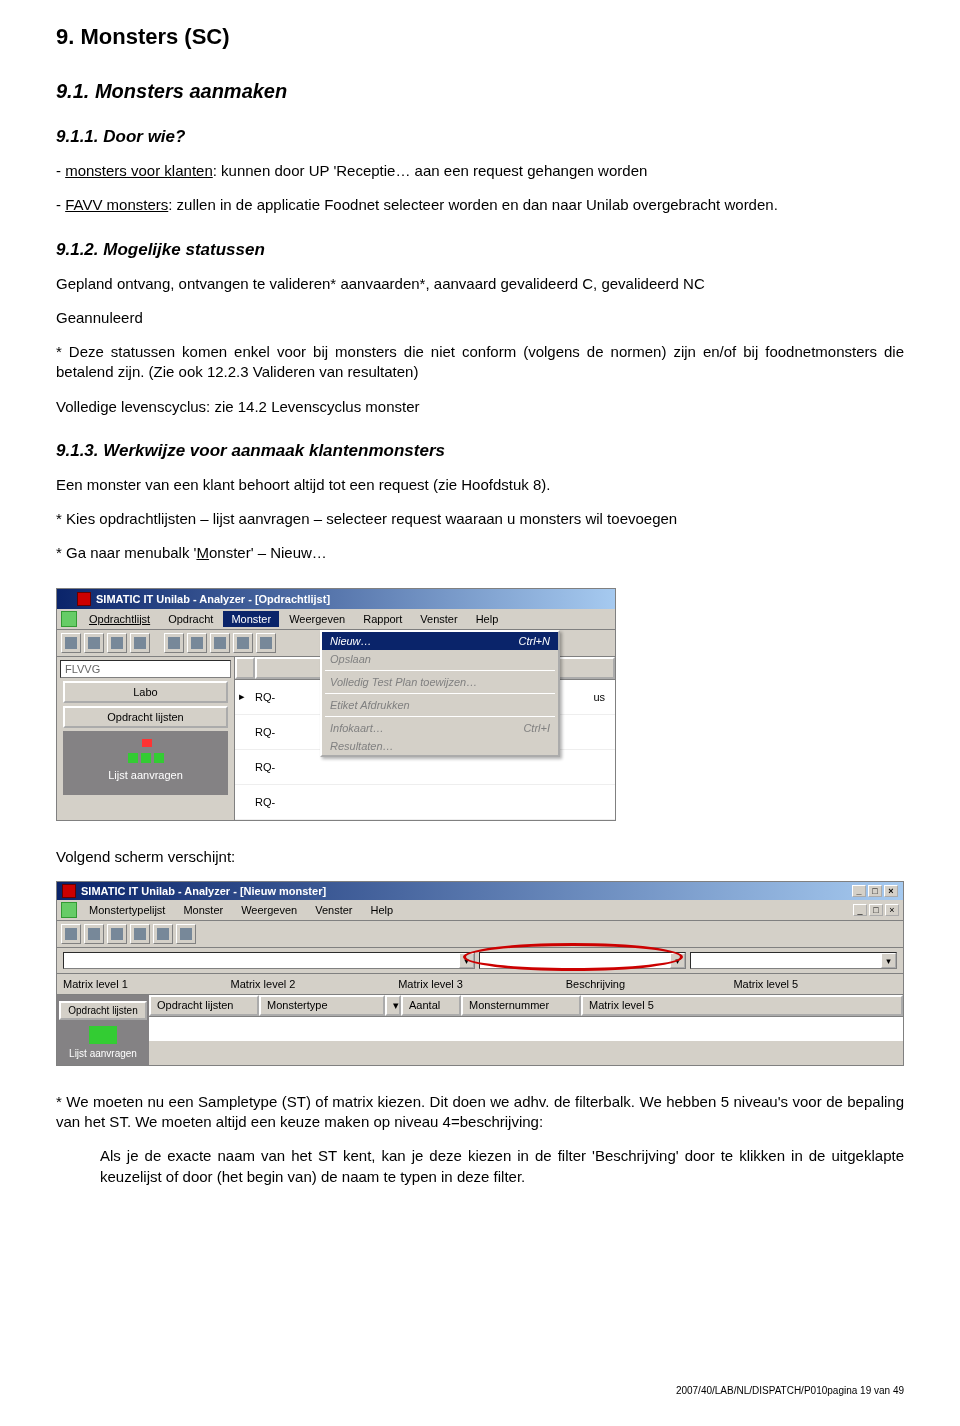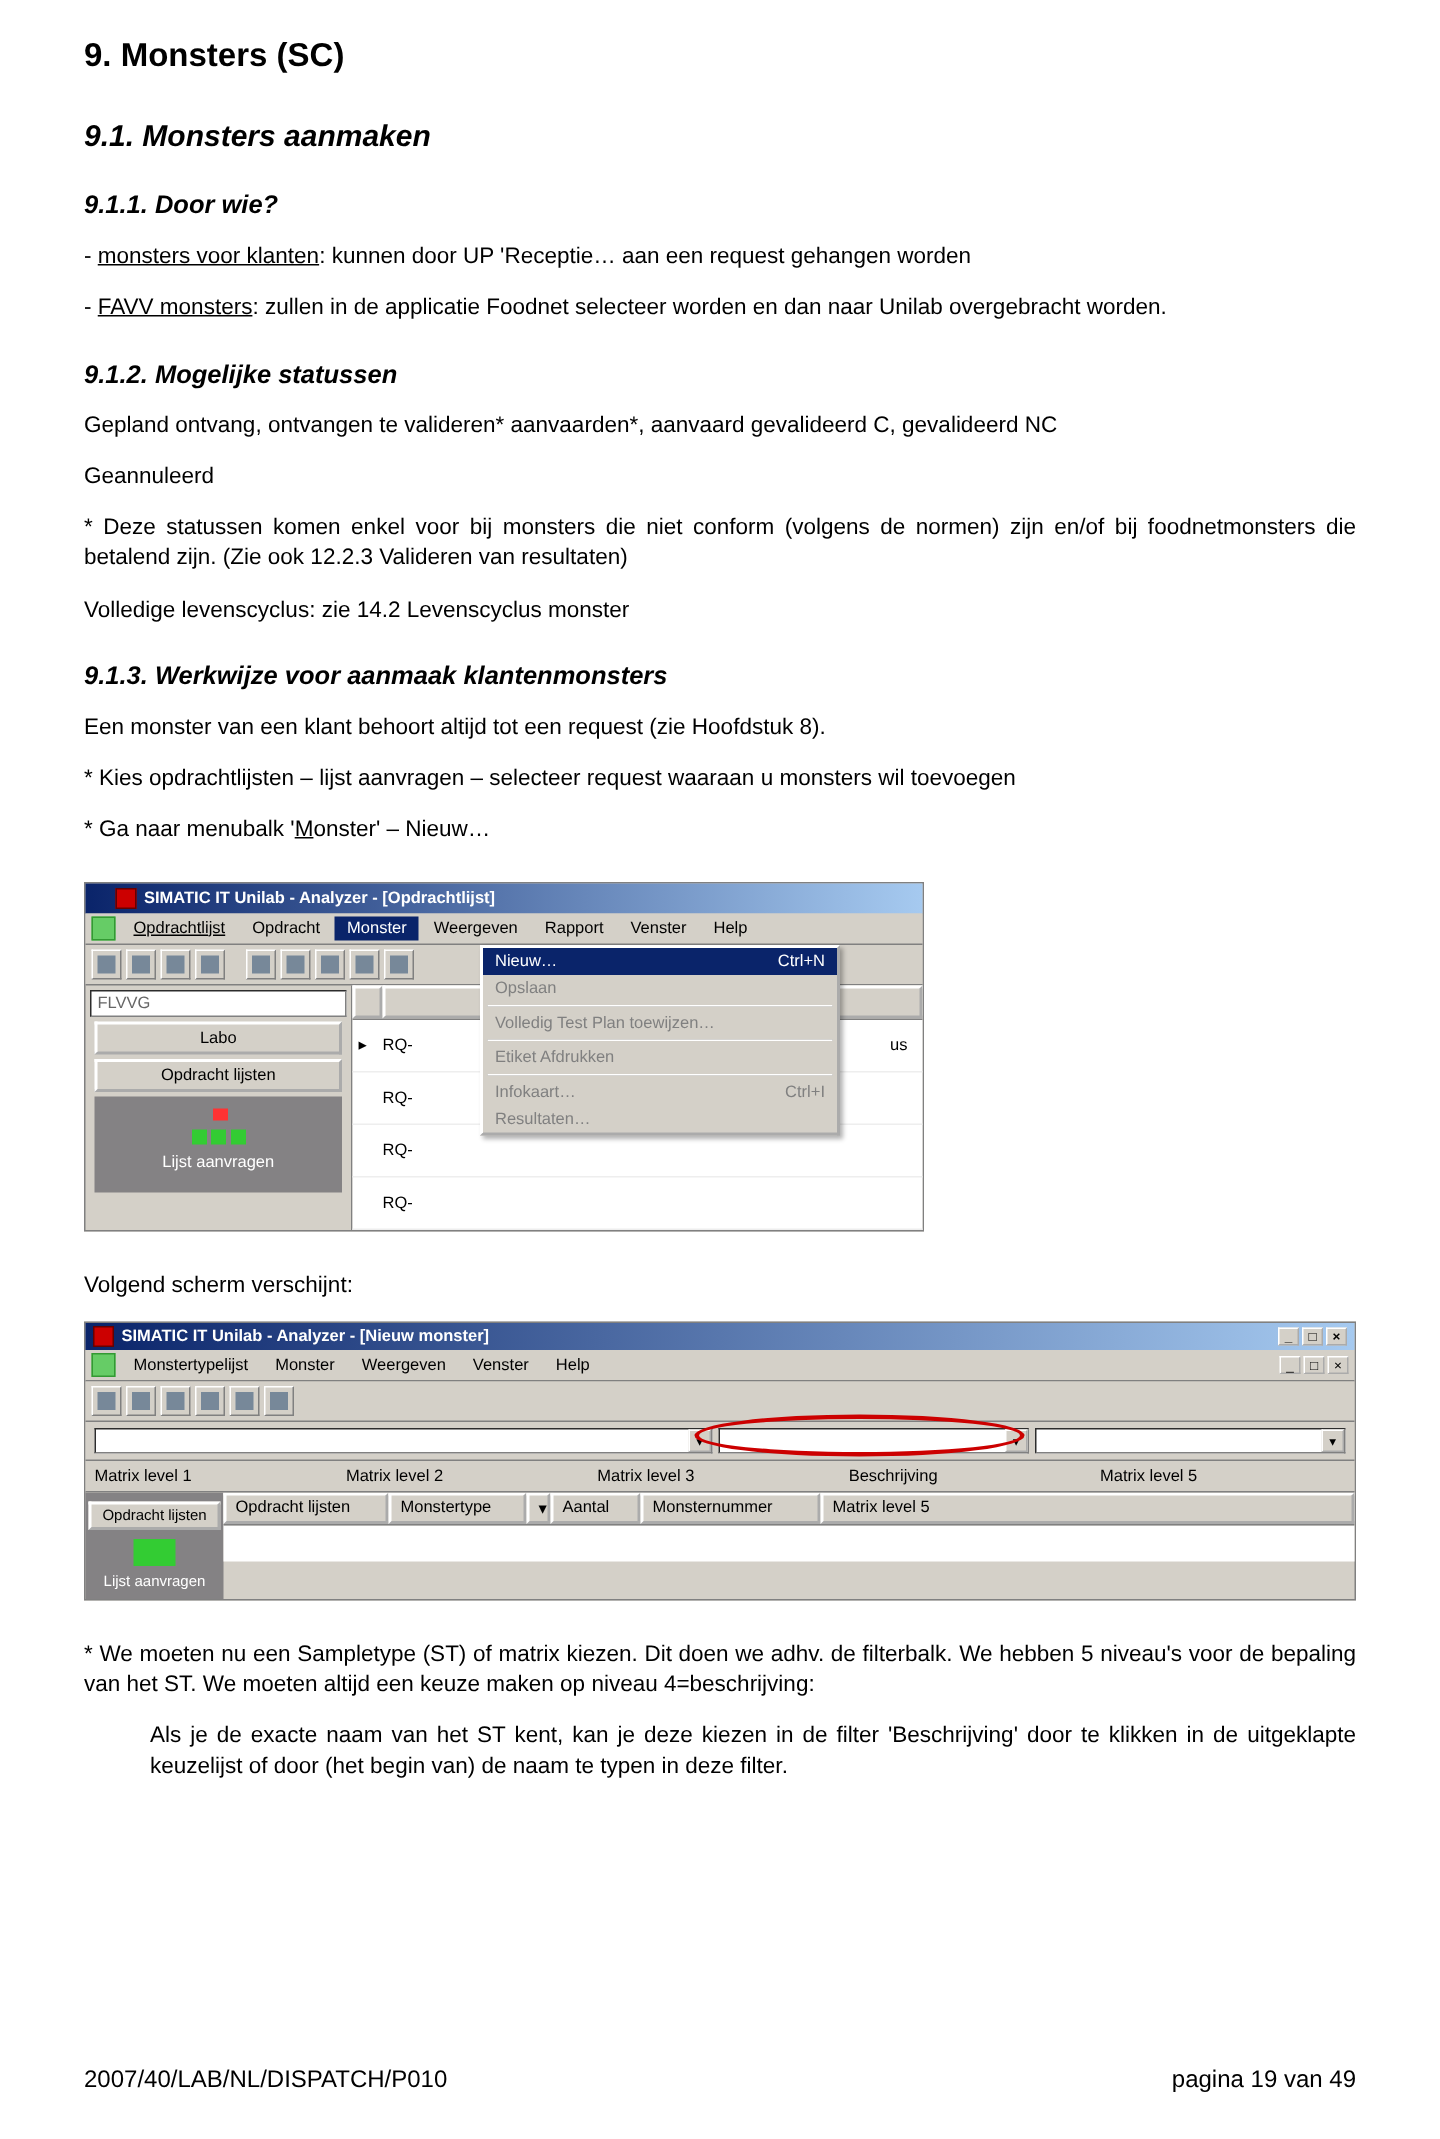--- a/index.html
+++ b/index.html
@@ -20,22 +20,22 @@
   .indent { margin-left: 44px; }
   .underline { text-decoration: underline; }
   .mono-letter { text-decoration: underline; }
   .section { margin-bottom: 24px; }
   .footer {
     position: absolute;
     bottom: 30px;
     left: 56px;
     right: 56px;
     display: flex;
-    justify-content: space-between;
-    font-size: 16px;
+    justify-content: flex-end;
+    font-size: 10px;
   }
 
   
   .win-app {
     border: 1px solid #808080;
     background: #d4d0c8;
     width: 560px;
     font-family: Tahoma, Arial, sans-serif;
     font-size: 11px;
     color: #000;
@@ -213,21 +213,21 @@
             <span class="arrow"></span>
             <span class="cell">RQ-</span>
           </div>
       <div class="rp-row">
             <span class="arrow"></span>
             <span class="cell">RQ-</span>
           </div>
     </div>
   </div>
 
-  <div class="dropdown" style="left:264px;top:42px;position:absolute;">
+  <div class="dropdown" style="left:264px;top:42px;position:absolute;font-style:italic;">
     <div class="dd-item hl enabled">
       <span>Nieuw…</span>
       <span>Ctrl+N</span>
     </div>
     <div class="dd-item">Opslaan</div>
     <div class="dd-sep"></div>
     <div class="dd-item">Volledig Test Plan toewijzen…</div>
     <div class="dd-sep"></div>
     <div class="dd-item">Etiket Afdrukken</div>
     <div class="dd-sep"></div>
@@ -296,21 +296,21 @@
   </div>
   <div class="panels2">
     <div class="leftp2">
       <div class="btn2">Opdracht lijsten</div>
       <span class="tree" style="display:inline-block;width:28px;height:18px;background:#3c3;margin:2px auto;"></span>
       <div style="font-size:10px;">Lijst aanvragen</div>
     </div>
     <div class="rightp2">
       <div class="hdrrow">
         <div class="hdrcell" style="width:110px">Opdracht lijsten</div>
-        <div class="hdrcell" style="width:92px">Monstertype</div>
+        <div class="hdrcell" style="width:126px">Monstertype</div>
         <div class="hdrcell" style="width:14px">▾</div>
         <div class="hdrcell" style="width:60px">Aantal</div>
         <div class="hdrcell" style="width:120px">Monsternummer</div>
         <div class="hdrcell" style="flex:1">Matrix level 5</div>
       </div>
     </div>
   </div>
 </div>
 
 <p>* We moeten nu een Sampletype (ST) of matrix kiezen. Dit doen we adhv. de filterbalk. We hebben 5 niveau's voor de bepaling van het ST. We moeten altijd een keuze maken op niveau 4=beschrijving:</p>

